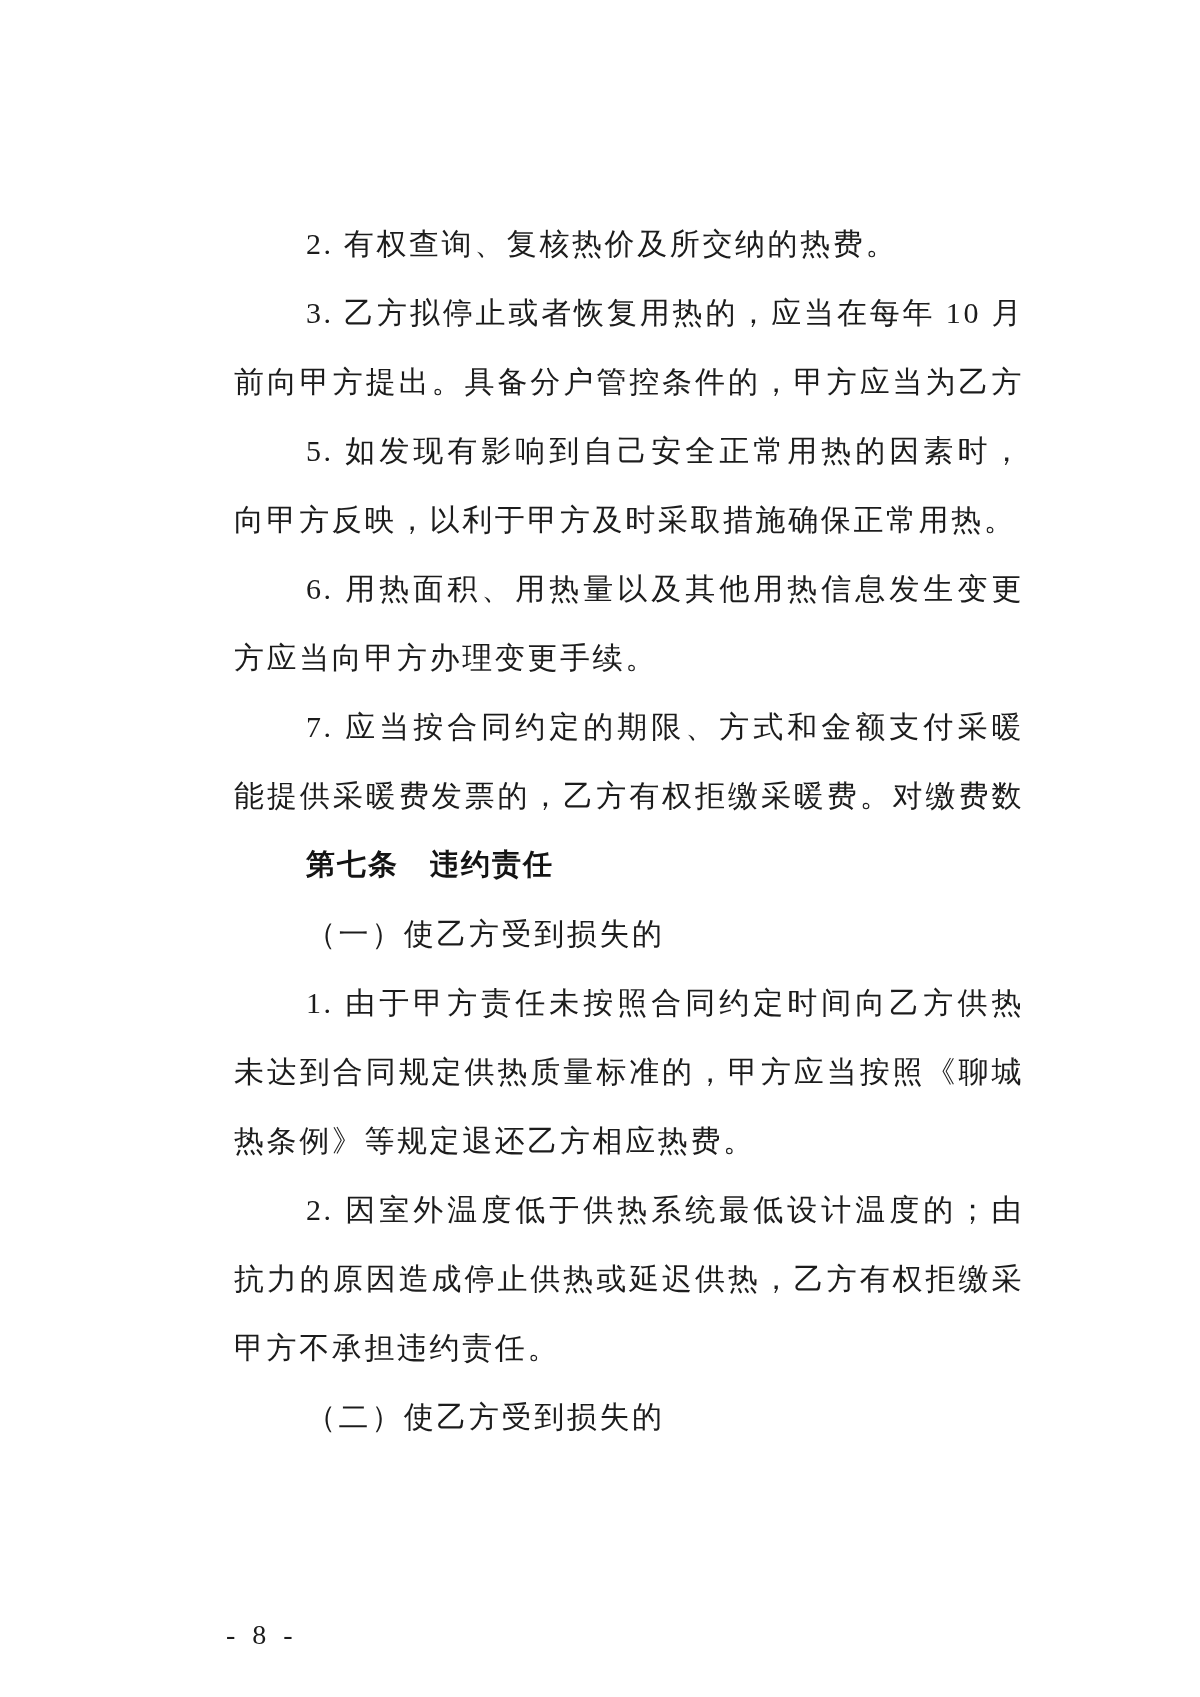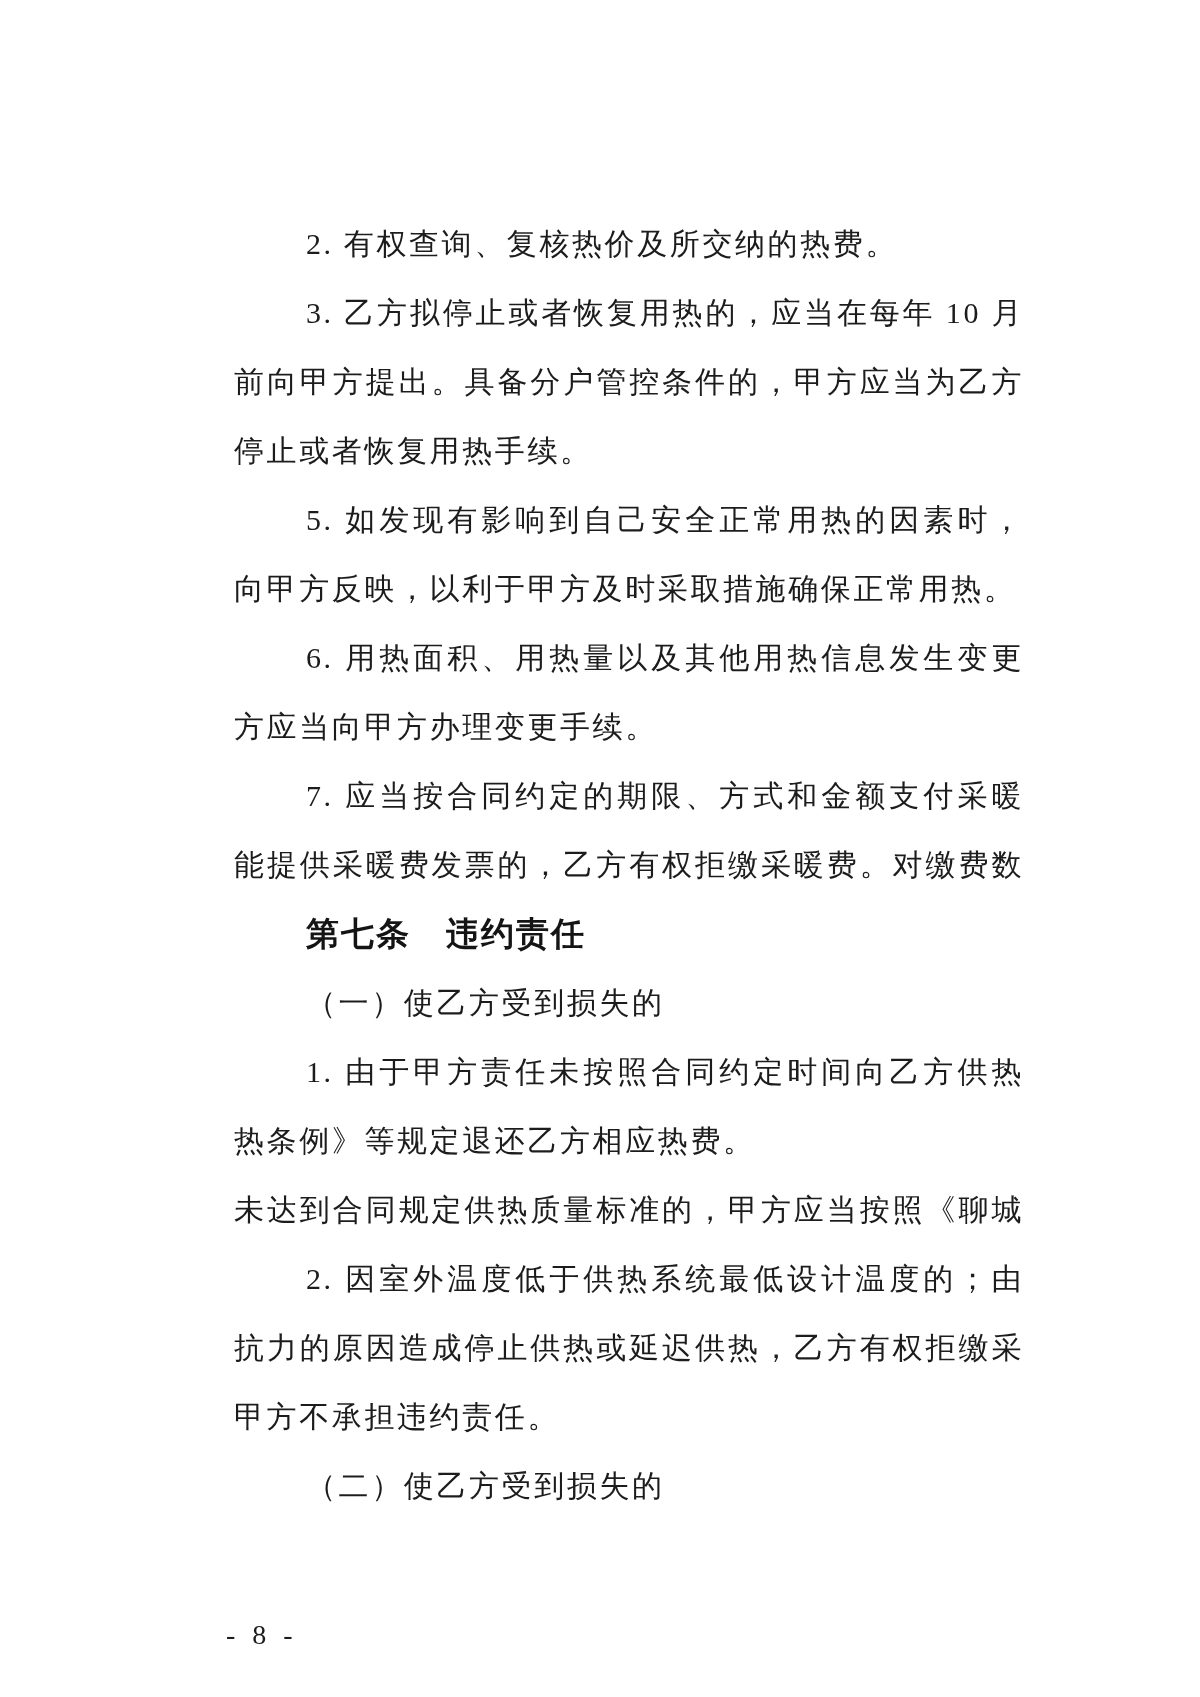--- a/index.html
+++ b/index.html
@@ -39,21 +39,21 @@
     text-align-last: justify;
     overflow: hidden;
     height: 63px;
   }
   .line.indent {
     text-indent: 72px;
   }
   .line.heading {
     font-family: "Liberation Sans", "DejaVu Sans", sans-serif;
     font-weight: bold;
-    font-size: 33px;
+    font-size: 29px;
     letter-spacing: 2px;
     color: #141414;
   }
   .footer {
     position: absolute;
     left: 178px;
     top: 1570px;
     height: 34px;
     line-height: 34px;
     font-size: 28px;
@@ -63,31 +63,30 @@
   }
 </style>
 </head>
 <body>
 
 <div class="page">
   <div class="content" id="content">
       <div class="line indent">2. 有权查询、复核热价及所交纳的热费。</div>
       <div class="line indent fill">3. 乙方拟停止或者恢复用热的，应当在每年 10 月 15 日</div>
       <div class="line fill">前向甲方提出。具备分户管控条件的，甲方应当为乙方办理</div>
-      <div class="line">停止或者恢复用热手续。</div>
       <div class="line indent fill">5. 如发现有影响到自己安全正常用热的因素时，应及时</div>
       <div class="line">向甲方反映，以利于甲方及时采取措施确保正常用热。</div>
       <div class="line indent fill">6. 用热面积、用热量以及其他用热信息发生变更的，乙</div>
       <div class="line">方应当向甲方办理变更手续。</div>
       <div class="line indent fill">7. 应当按合同约定的期限、方式和金额支付采暖费，并</div>
       <div class="line fill">能提供采暖费发票的，乙方有权拒缴采暖费。对缴费数额有</div>
       <div class="line heading indent">第七条　违约责任</div>
       <div class="line indent">（一）使乙方受到损失的</div>
       <div class="line indent fill">1. 由于甲方责任未按照合同约定时间向乙方供热的，或</div>
+      <div class="line fill">未达到合同规定供热质量标准的，甲方应当按照《聊城市供</div>
       <div class="line">热条例》等规定退还乙方相应热费。</div>
-      <div class="line fill">未达到合同规定供热质量标准的，甲方应当按照《聊城市供</div>
       <div class="line indent fill">2. 因室外温度低于供热系统最低设计温度的；由于不可</div>
       <div class="line fill">抗力的原因造成停止供热或延迟供热，乙方有权拒缴采暖费；</div>
       <div class="line">甲方不承担违约责任。</div>
       <div class="line indent">（二）使乙方受到损失的</div>
     </div>
   <div class="footer">- 8 -</div>
 </div>
 
 </body></html>

